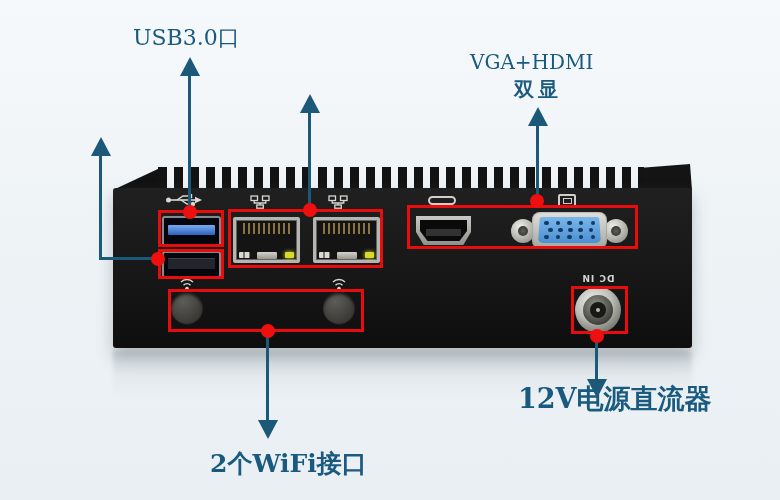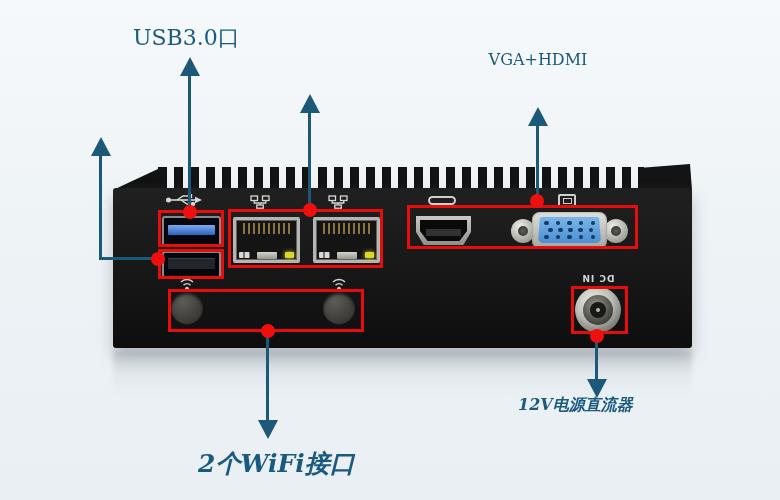--- a/index.html
+++ b/index.html
@@ -73,24 +73,24 @@
   .red-box{position:absolute;border:3px solid #e80d0c;box-sizing:border-box;z-index:30;}
   .red-dot{position:absolute;width:14px;height:14px;border-radius:50%;background:#ee0f0e;z-index:40;}
   .anno-line{position:absolute;background:#1c5878;z-index:35;}
   .arrow-up,.arrow-down{position:absolute;width:0;height:0;border-left:10px solid transparent;border-right:10px solid transparent;z-index:35;}
   .arrow-up{border-bottom:19px solid #1c5878;}
   .arrow-down{border-top:19px solid #1c5878;}
   .anno-label{position:absolute;color:#195a7e;white-space:nowrap;z-index:50;}
   .lbl-usb3{left:133px;top:23px;font-size:22px;}
   .lbl-usb2{left:38px;top:103px;font-size:22px;}
   .lbl-lan{left:241px;top:59px;font-size:26px;font-weight:bold;letter-spacing:1px;}
-  .lbl-display1{left:470px;top:50px;width:136px;text-align:center;font-size:16px;}
+  .lbl-display1{left:470px;top:50px;width:136px;text-align:left;font-size:20px;}
   .lbl-display2{left:470px;top:76px;width:136px;text-align:center;font-size:20px;font-weight:bold;letter-spacing:4px;}
-  .lbl-power{left:518px;top:395px;font-size:16px;font-weight:bold;font-style:italic;}
-  .lbl-wifi{left:198px;top:447px;font-size:25px;font-weight:bold;font-style:italic;}
+  .lbl-power{left:518px;top:381px;font-size:27px;font-weight:bold;}
+  .lbl-wifi{left:210px;top:447px;font-size:25px;font-weight:bold;}
 </style>
 </head>
 <body>
 
 <div id="scene">
 
   <div class="reflection"></div>
   <div class="chassis-shoulder-left"></div>
   <div class="chassis-fins"></div>
   <div class="chassis-corner-right"></div>
@@ -233,16 +233,17 @@
   <div class="anno-line" style="left:595px;top:336px;width:3px;height:44px;"></div>
   <div class="arrow-down" style="left:587px;top:379px;"></div>
   <div class="red-dot" style="left:590px;top:329px;"></div>
 
   <div class="anno-line" style="left:266px;top:331px;width:3px;height:90px;"></div>
   <div class="arrow-down" style="left:258px;top:420px;"></div>
   <div class="red-dot" style="left:261px;top:324px;"></div>
 
   <div class="anno-label lbl-usb3">USB3.0口</div>
   <div class="anno-label lbl-display1">VGA+HDMI</div>
+  <div class="anno-label lbl-display2">双显</div>
   <div class="anno-label lbl-power">12V电源直流器</div>
   <div class="anno-label lbl-wifi">2个WiFi接口</div>
 
 </div>
 
 </body></html>

